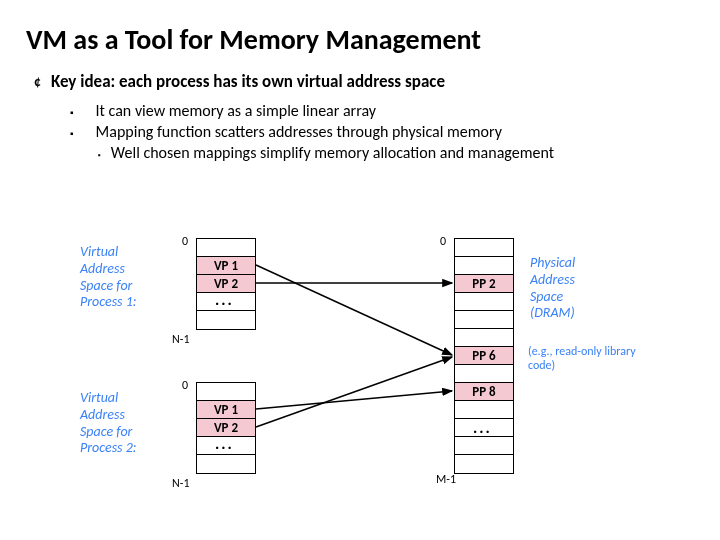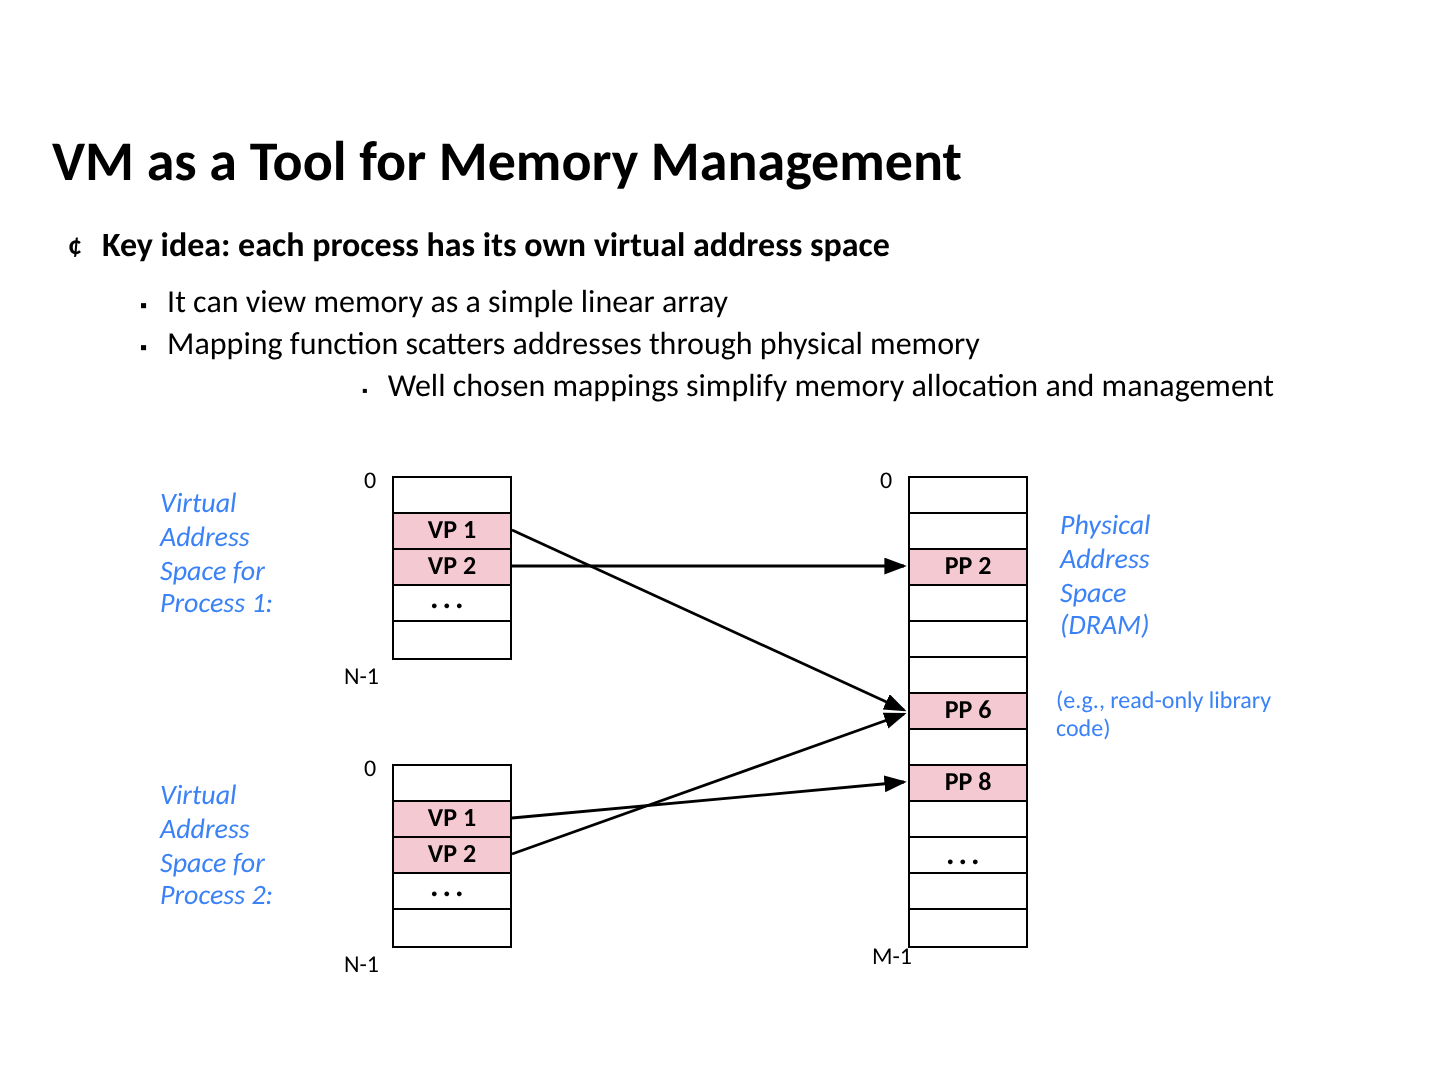--- a/index.html
+++ b/index.html
@@ -8,32 +8,31 @@
     font-family: Calibri, Arial, sans-serif;
     background: #fff;
     position: relative;
     overflow: hidden;
   }
   .title {
     font-size: 28px;
     font-weight: 700;
     padding: 22px 0 0 26px;
     color: #000;
-    margin-top: 41px;
   }
   .bullets {
     padding: 14px 0 0 34px;
     font-size: 17px;
   }
   .b1 { font-weight: 700; display: flex; align-items: flex-start; gap: 10px; }
   .b1 .mk { font-size: 14px; line-height: 22px; }
   .sub { padding: 6px 0 0 36px; font-weight: 400; }
-  .b2 { display: flex; align-items: flex-start; gap: 10px; font-size: 16px; padding-top: 2px; }
+  .b2 { display: flex; align-items: flex-start; gap: 22px; font-size: 16px; padding-top: 2px; }
   .b2 .mk::before { content: "▪"; font-size: 10px; }
-  .b3 { display: flex; align-items: flex-start; gap: 10px; font-size: 16px; padding: 2px 0 0 28px; justify-content: center; }
+  .b3 { display: flex; align-items: flex-start; gap: 10px; font-size: 16px; padding: 2px 0 0 28px; }
   .b3 .mk::before { content: "▪"; font-size: 8px; }
 
   .diagram { position: absolute; left: 0; top: 218px; width: 720px; height: 320px; }
   .lbl { position: absolute; font-style: italic; font-size: 14px; color: #3b82f6; line-height: 1.2; }
   .ctr { text-align: center; }
 
   
   .tbl { position: absolute; width: 60px; border: 1.5px solid #000; }
   .cellstack .cell { height: 18px; border-bottom: 1.5px solid #000; text-align: center; font-size: 13px; font-weight: 700; line-height: 18px; background: #fff; }
   .cellstack .cell:last-child { border-bottom: none; }

